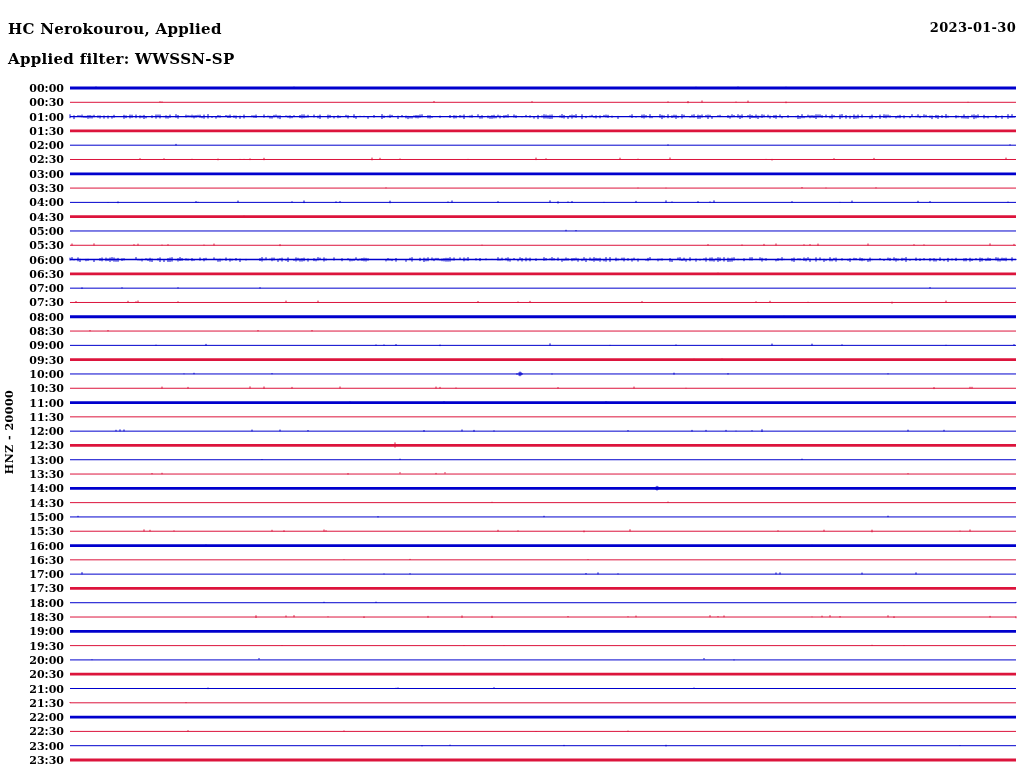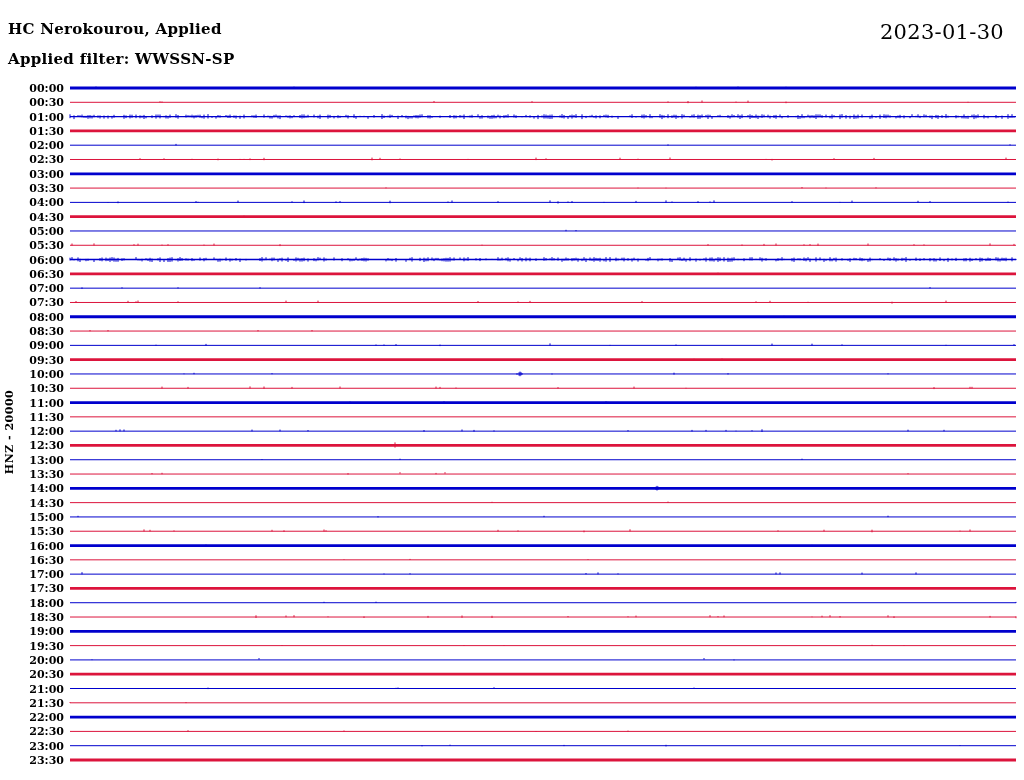--- a/index.html
+++ b/index.html
@@ -5,21 +5,21 @@
   html,body{margin:0;padding:0;}
   body{
     width:1024px;height:780px;overflow:hidden;background:#ffffff;
     font-family:"DejaVu Serif", serif;color:#000;position:relative;
   }
   .hdr-title{
     position:absolute;left:8px;top:20px;font-size:15px;font-weight:600;
     letter-spacing:.3px;white-space:nowrap;
   }
   .hdr-date{
-    position:absolute;right:20px;top:20px;font-size:21px;font-weight:400;
+    position:absolute;right:8px;top:20px;font-size:13px;font-weight:700;
     letter-spacing:.3px;white-space:nowrap;
   }
   .hdr-filter{
     position:absolute;left:8px;top:50px;font-size:15px;font-weight:600;
     letter-spacing:.3px;white-space:nowrap;
   }
   .channel-label{
     position:absolute;left:9px;top:432px;font-size:11px;font-weight:700;
     letter-spacing:.5px;white-space:nowrap;
     transform:translate(-50%,-50%) rotate(-90deg);

